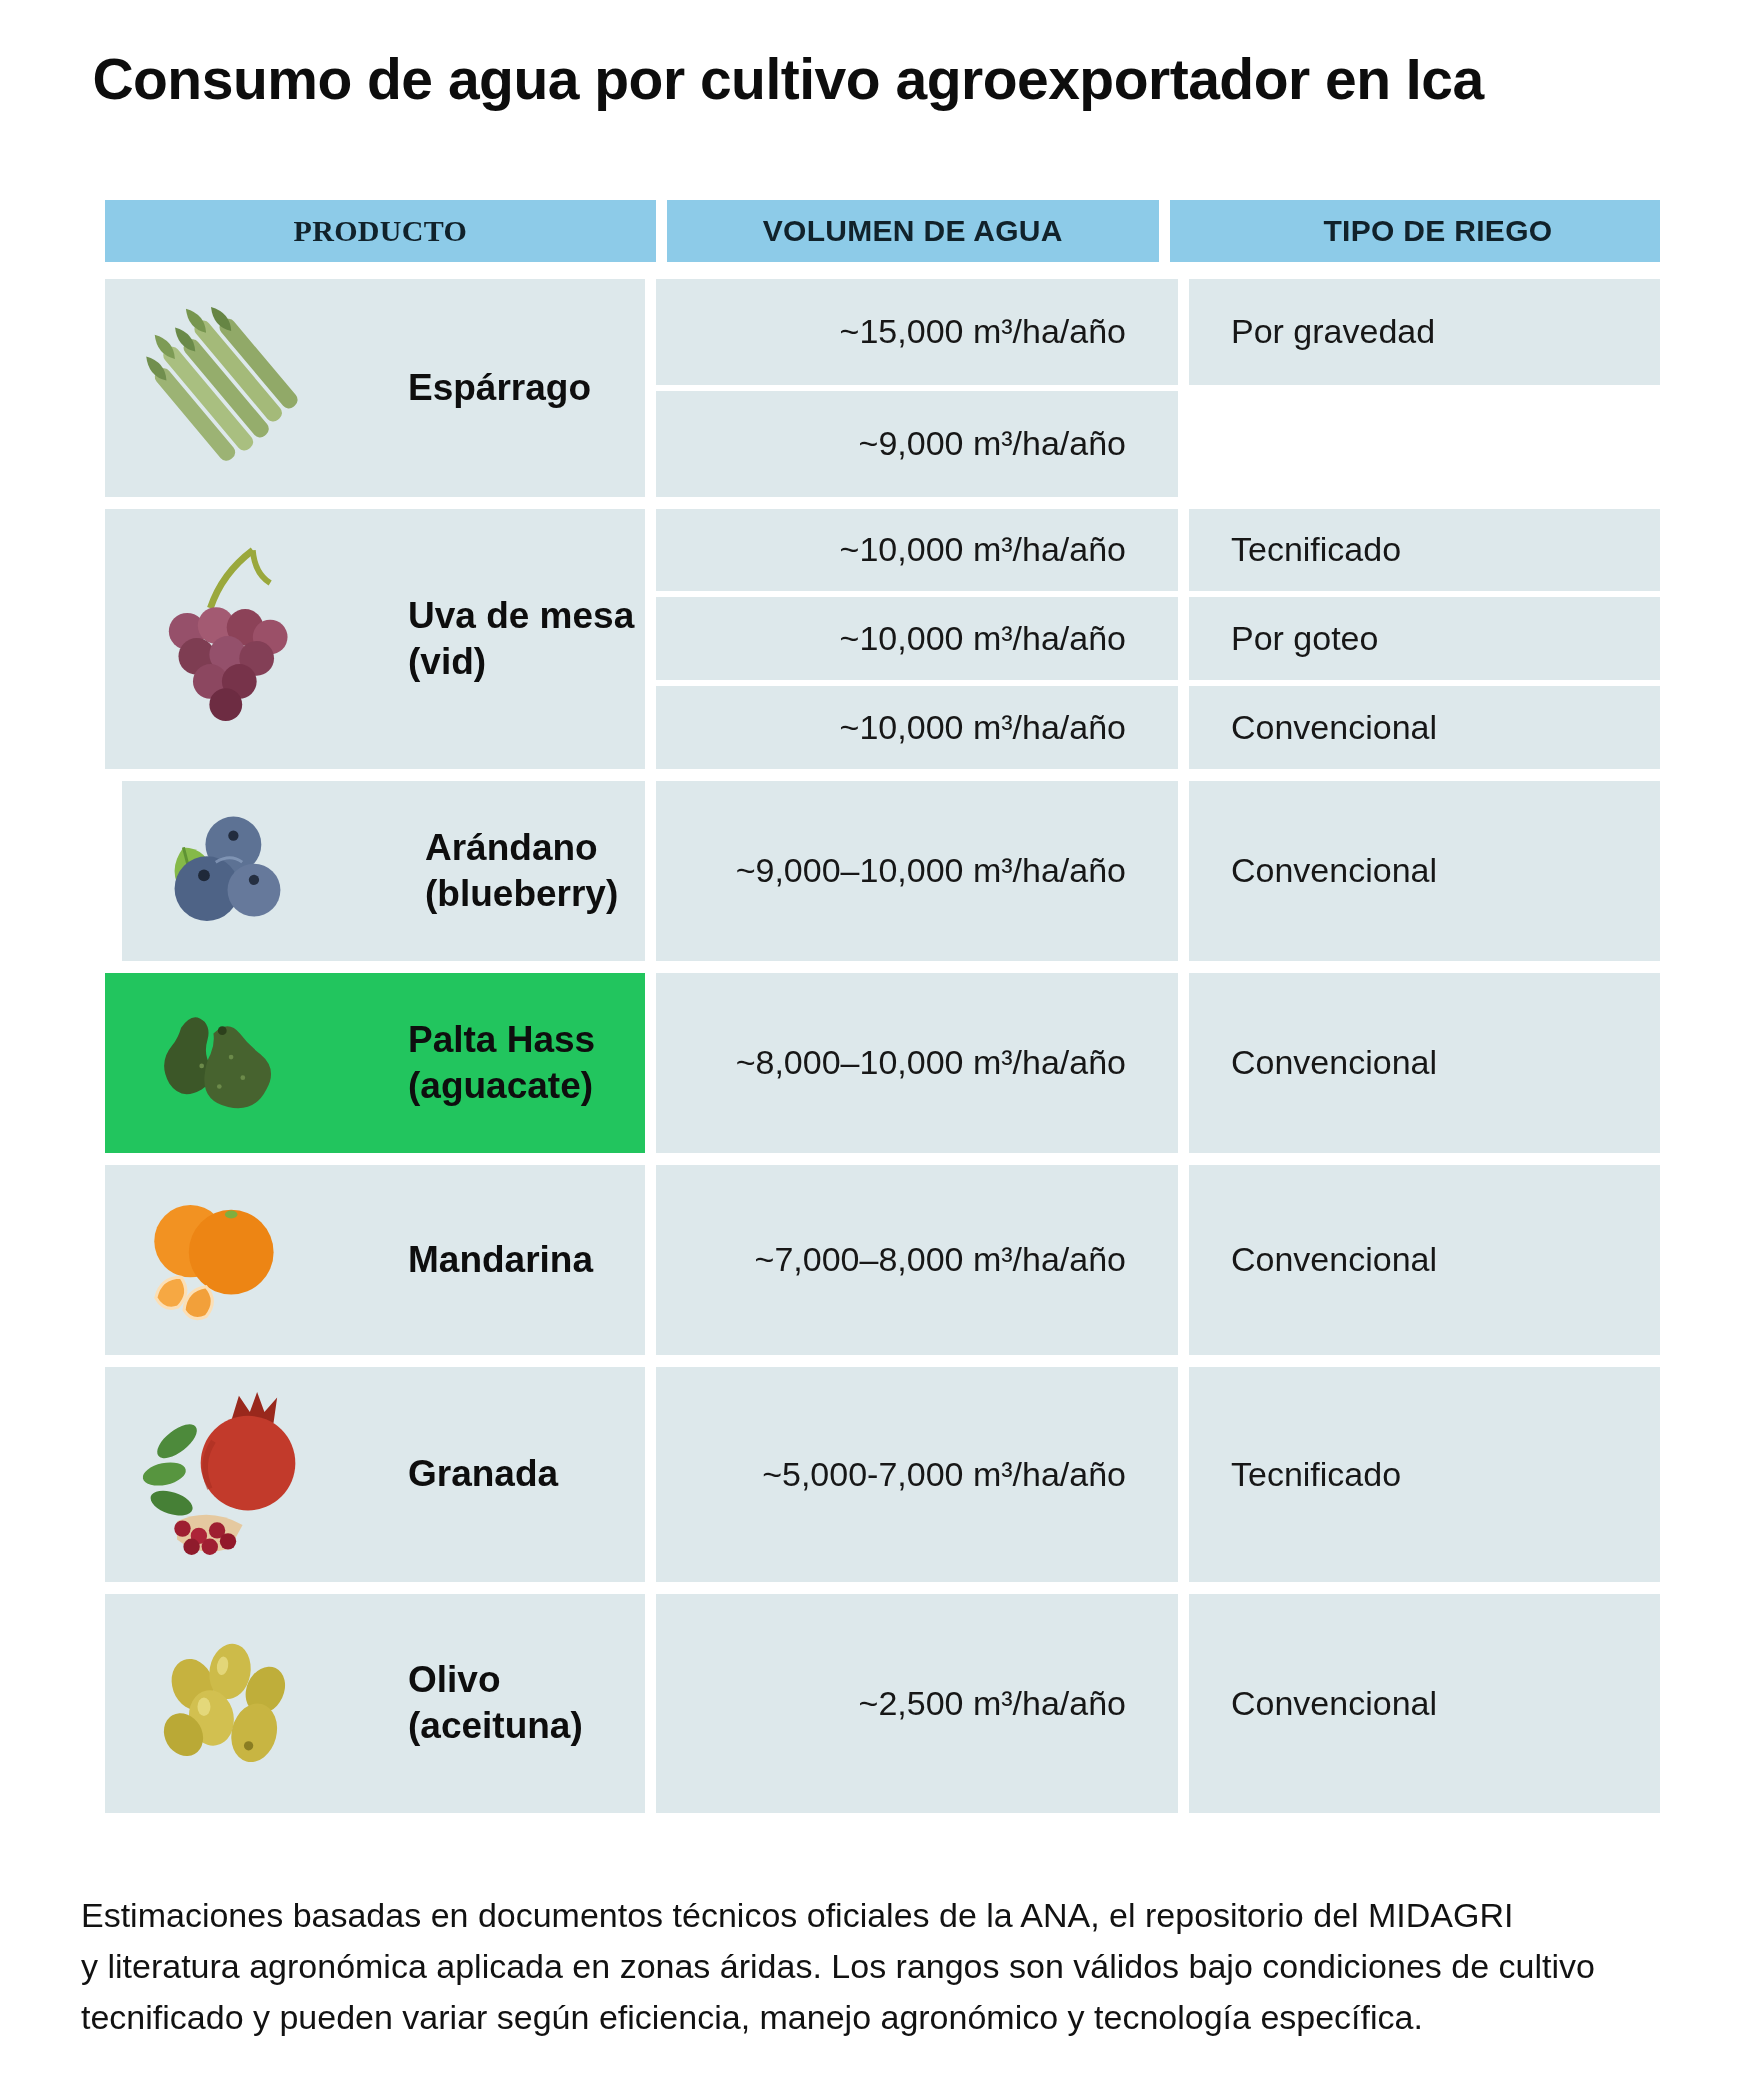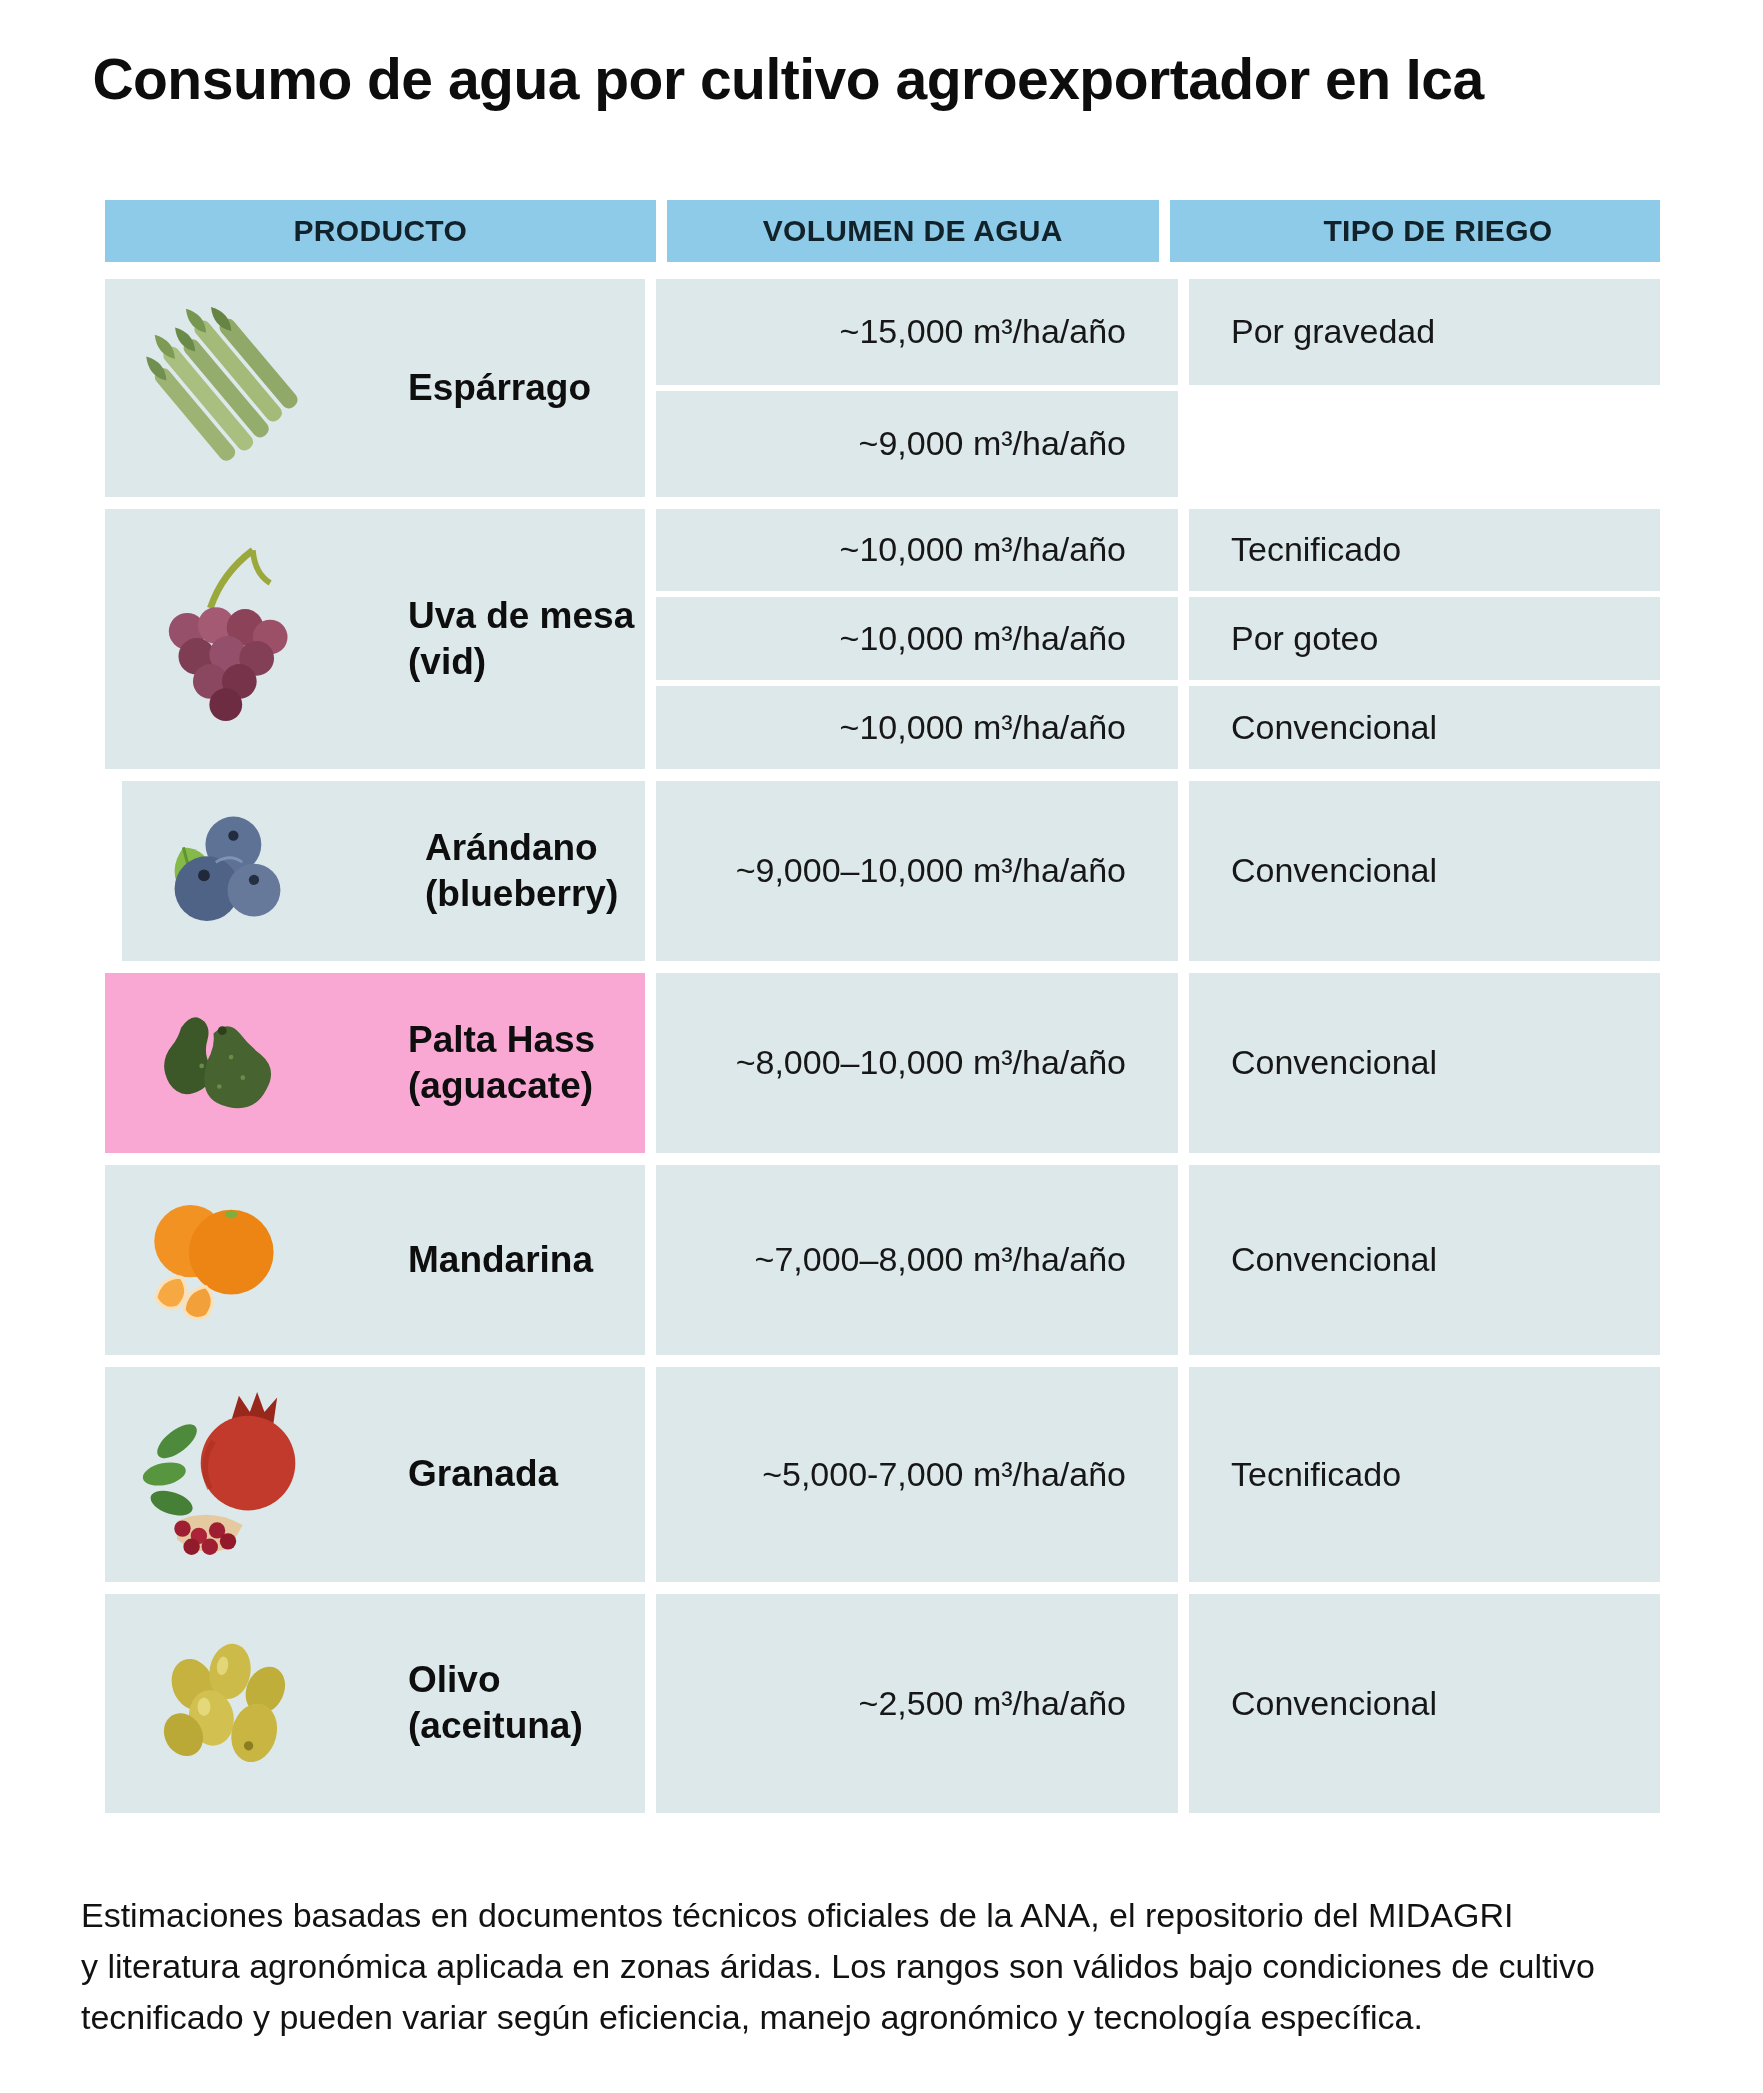--- a/index.html
+++ b/index.html
@@ -10,21 +10,21 @@
   .title{
     position:absolute;top:46px;left:2px;width:1572px;text-align:center;
     font-size:57px;font-weight:bold;color:#0d0d0d;letter-spacing:-0.5px;
   }
   .table{position:absolute;left:105px;top:200px;width:1555px;}
   .header-row{display:flex;gap:11px;margin-bottom:16.5px;}
   .hcell{
     height:62px;display:flex;align-items:center;justify-content:center;
     font-weight:bold;font-size:30px;color:#11222b;letter-spacing:0.3px;
   }
-  .c1{width:584px;}
+  .c1{width:584px;font-family:Liberation Serif, serif;}
   .c2{width:522px;}
   .c3{width:471px;padding-left:46px;}
   .block{display:flex;gap:11px;margin-bottom:12px;}
   .cell{box-sizing:border-box;}
   .product-cell{width:540px;position:relative;}
   .img{position:absolute;left:32px;top:50%;transform:translateY(-50%);}
   .img svg{display:block;}
   .plabel{
     position:absolute;left:303px;top:50%;transform:translateY(-50%);
     font-size:37px;font-weight:bold;color:#0e0e0e;line-height:46px;white-space:nowrap;
@@ -139,21 +139,21 @@
           <div class="plabel"><span>Arándano</span><br><span>(blueberry)</span></div>
         </div>
         <div class="entries">
           <div class="entry">
             <div class="cell volume-cell" style="background: rgb(221, 232, 235);">~9,000–10,000 m³/ha/año</div>
             <div class="cell riego-cell" style="background: rgb(221, 232, 235);">Convencional</div>
           </div>
         </div>
       </div>
       <div class="block" style="height: 180px;">
-        <div class="cell product-cell" style="background: #f9a8d4;">
+        <div class="cell product-cell" style="background: #22c55e;">
           <span class="img">
             <svg viewBox="0 0 100 100" width="147" height="147">
               <path d="M30 26 q8 -12 16 -4 q4 5 2 12 q-3 10 2 18 q4 10 -6 16 q-14 8 -22 -4 q-8 -14 2 -26 q4 -5 6 -12z" fill="#3c5728"></path>
               <path d="M52 30 q10 -10 18 0 q6 8 14 14 q12 10 4 24 q-8 16 -26 12 q-18 -4 -16 -22 q1 -9 4 -14 q3 -7 2 -14z" fill="#47632f"></path>
               <circle cx="58" cy="28" r="3" fill="#2c401c"></circle>
               <circle cx="44" cy="52" r="1.6" fill="#6c8a4a"></circle>
               <circle cx="64" cy="46" r="1.6" fill="#6c8a4a"></circle>
               <circle cx="72" cy="60" r="1.6" fill="#6c8a4a"></circle>
               <circle cx="56" cy="66" r="1.6" fill="#6c8a4a"></circle>
             </svg>

